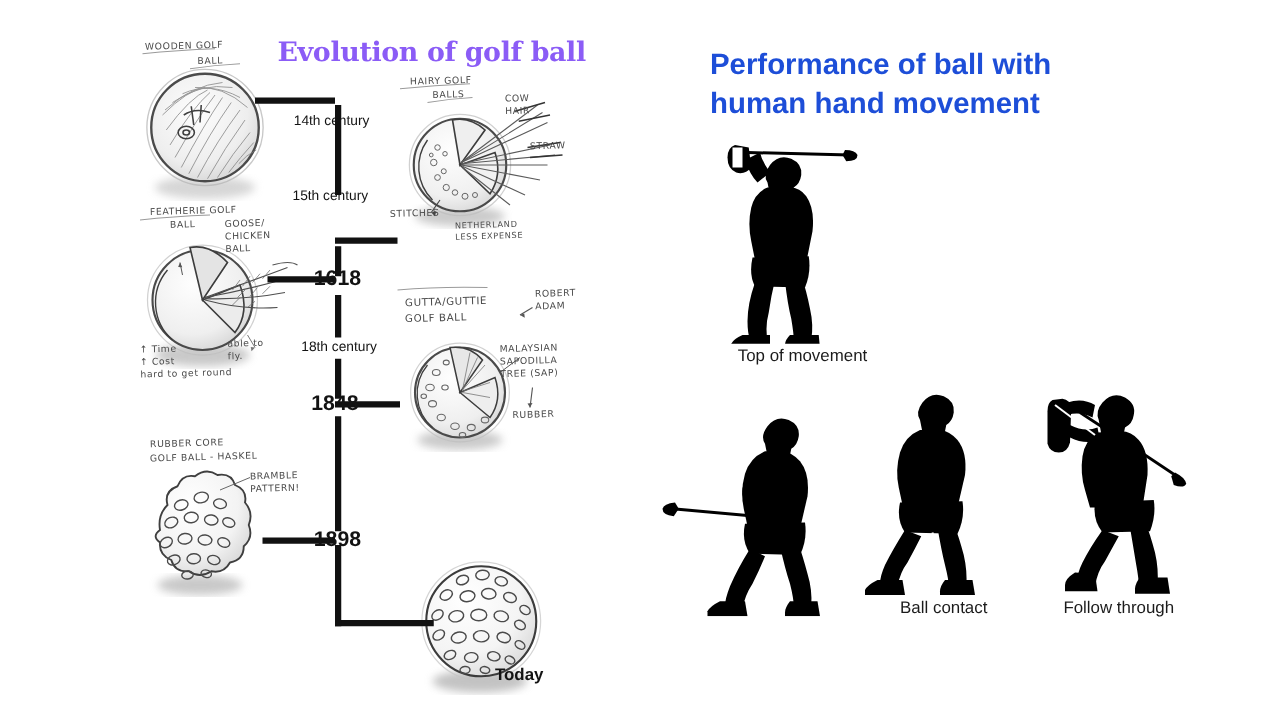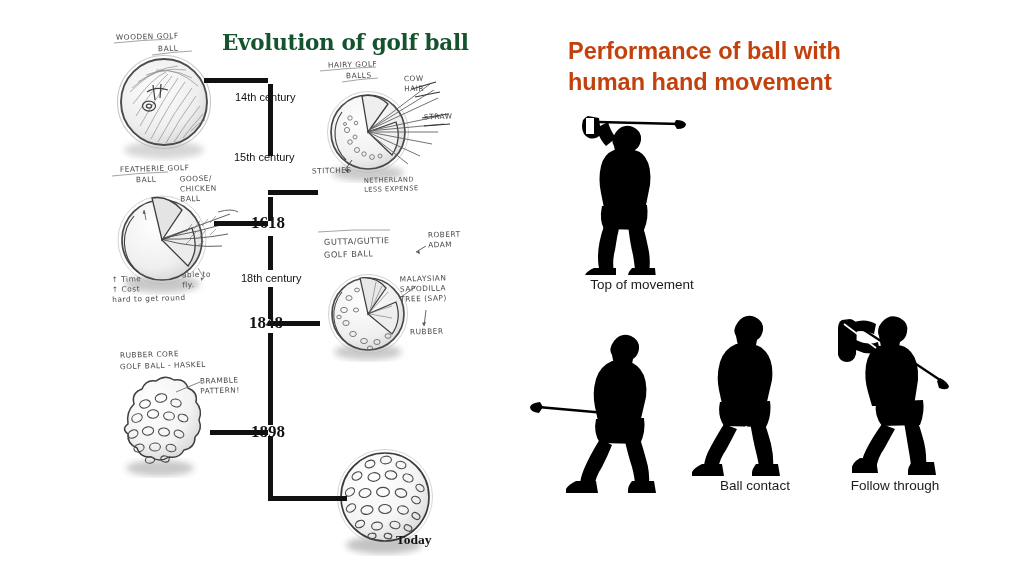--- a/index.html
+++ b/index.html
@@ -28,21 +28,21 @@
     width: 500px; height: 578px;
   }
   .evo-title {
     position: absolute;
     left: 222px; top: 30px;
     width: 240px;
     font-family: "DejaVu Serif", serif;
     font-weight: 700;
     font-size: 21.5px;
     letter-spacing: -0.3px;
-    color: #14532d;
+    color: #8b5cf6;
     white-space: nowrap;
   }
 
   
   .spine {
     position: absolute;
     background: #111;
     width: 5px;
     left: 268px;
   }
@@ -53,21 +53,20 @@
     white-space: nowrap;
   }
   .era-label.sans {
     font-size: 11px;
     font-weight: 400;
     margin-top: 20px;
   }
   .era-label.bold {
     font-size: 17px;
     font-weight: 700;
-    font-family: Liberation Serif, serif;
   }
   .tick {
     position: absolute;
     background: #111;
     height: 5px;
   }
   .elbow {
     position: absolute;
     border-left: 5px solid #111;
     border-bottom: 5px solid #111;
@@ -98,21 +97,21 @@
     width: 527px; height: 578px;
   }
   .perf-title {
     position: absolute;
     left: 68px; top: 36px;
     width: 430px;
     font-family: "Liberation Sans", sans-serif;
     font-weight: 700;
     font-size: 23.5px;
     line-height: 1.32;
-    color: #c2410c;
+    color: #1d4ed8;
   }
   .swing-grid {
     position: absolute;
     left: 20px; top: 110px;
     width: 500px;
   }
   .swing-row {
     display: flex;
     align-items: flex-end;
     justify-content: flex-start;

